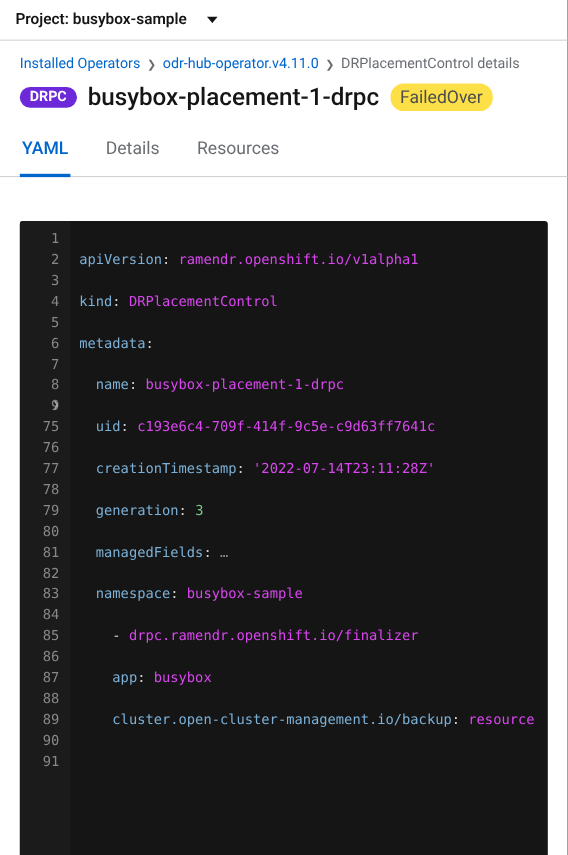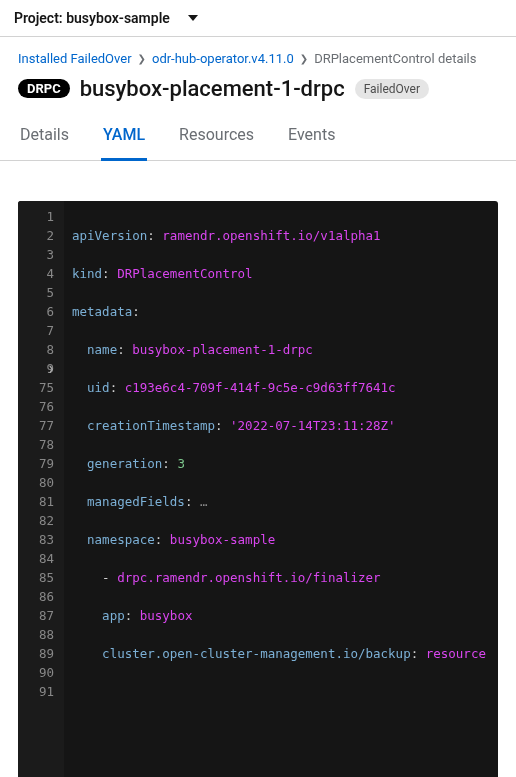--- a/index.html
+++ b/index.html
@@ -4,23 +4,23 @@
 <style>
 * { margin: 0; padding: 0; box-sizing: border-box; }
 body { font-family: -apple-system, BlinkMacSystemFont, "Segoe UI", Roboto, sans-serif; font-size: 14px; color: #151515; background: #fff; width: 516px; }
 .project-bar { padding: 10px 14px; border-bottom: 1px solid #d2d2d2; display: flex; align-items: center; }
 .project-label { font-weight: 600; }
 .project-dd { margin-left: 18px; display: inline-flex; }
 .breadcrumb-row { padding: 14px 18px 0; font-size: 13px; display: flex; align-items: center; flex-wrap: wrap; gap: 6px; color: #6a6e73; }
 .breadcrumb-row a { color: #0066cc; text-decoration: none; }
 .breadcrumb-row .sep { color: #6a6e73; font-size: 10px; }
 .title-row { padding: 10px 18px 14px; display: flex; align-items: center; gap: 10px; }
-.drpc-badge { background: #000000; color: #fff; font-weight: 700; font-size: 13px; padding: 2px 9px; border-radius: 12px; }
+.drpc-badge { background: #6d28d9; color: #fff; font-weight: 700; font-size: 13px; padding: 2px 9px; border-radius: 12px; }
 .title-text { font-size: 22px; font-weight: 500; }
-.status-badge { background: #e5e5e5; color: #4d4d4d; font-size: 12px; padding: 3px 9px; border-radius: 12px; }
+.status-badge { background: #fde047; color: #4d4d4d; font-size: 16px; padding: 3px 9px; border-radius: 12px; }
 .tabs { display: flex; gap: 30px; padding: 0 18px; border-bottom: 1px solid #d2d2d2; }
 .tab { padding: 10px 2px 14px; color: #6a6e73; cursor: pointer; font-size: 16px; }
 .tab.active { color: #0066cc; border-bottom: 3px solid #0066cc; margin-bottom: -1px; font-weight: 500; }
 .editor-wrap { padding: 40px 18px 18px; }
 .editor { background: #151515; color: #d2d2d2; font-family: "SF Mono", Menlo, Consolas, monospace; font-size: 12.5px; line-height: 19px; border-radius: 3px; overflow: hidden; display: flex; }
 .gutter { background: #1b1b1b; color: #888; text-align: right; padding: 6px 10px 6px 14px; user-select: none; position: relative; min-width: 46px; }
 .gutter .fold { position: absolute; right: 0; color: #aaa; font-size: 10px; cursor: pointer; }
 .code { padding: 6px 8px; white-space: pre; overflow-x: auto; flex: 1; }
 .tok-key { color: #7cb0d6; }
 .tok-punc { color: #d2d2d2; }
@@ -35,38 +35,37 @@
 <div class="project-bar">
   <span class="project-label"><span>Project:</span> <span>busybox-sample</span></span>
   <span class="project-dd">
     <svg width="10" height="6" viewBox="0 0 10 6">
         <path d="M0 0 L5 6 L10 0 Z" fill="#151515"></path>
       </svg>
   </span>
 </div>
 
 <div class="breadcrumb-row">
-  <a href="#">Installed FailedOver</a>
+  <a href="#">Installed Operators</a>
   <span class="sep">❯</span>
   <a href="#">odr-hub-operator.v4.11.0</a>
   <span class="sep">❯</span>
   <span>DRPlacementControl details</span>
 </div>
 
 <div class="title-row">
   <span class="drpc-badge">DRPC</span>
   <span class="title-text">busybox-placement-1-drpc</span>
   <span class="status-badge">FailedOver</span>
 </div>
 
 <div class="tabs">
+  <div class="tab active">YAML</div>
   <div class="tab">Details</div>
-  <div class="tab active">YAML</div>
   <div class="tab">Resources</div>
-  <div class="tab">Events</div>
 </div>
 
 <div class="editor-wrap">
   <div class="editor">
     <div class="gutter">
 <div>1</div>
 <div>2</div>
 <div>3</div>
 <div>4</div>
 <div>5</div>

